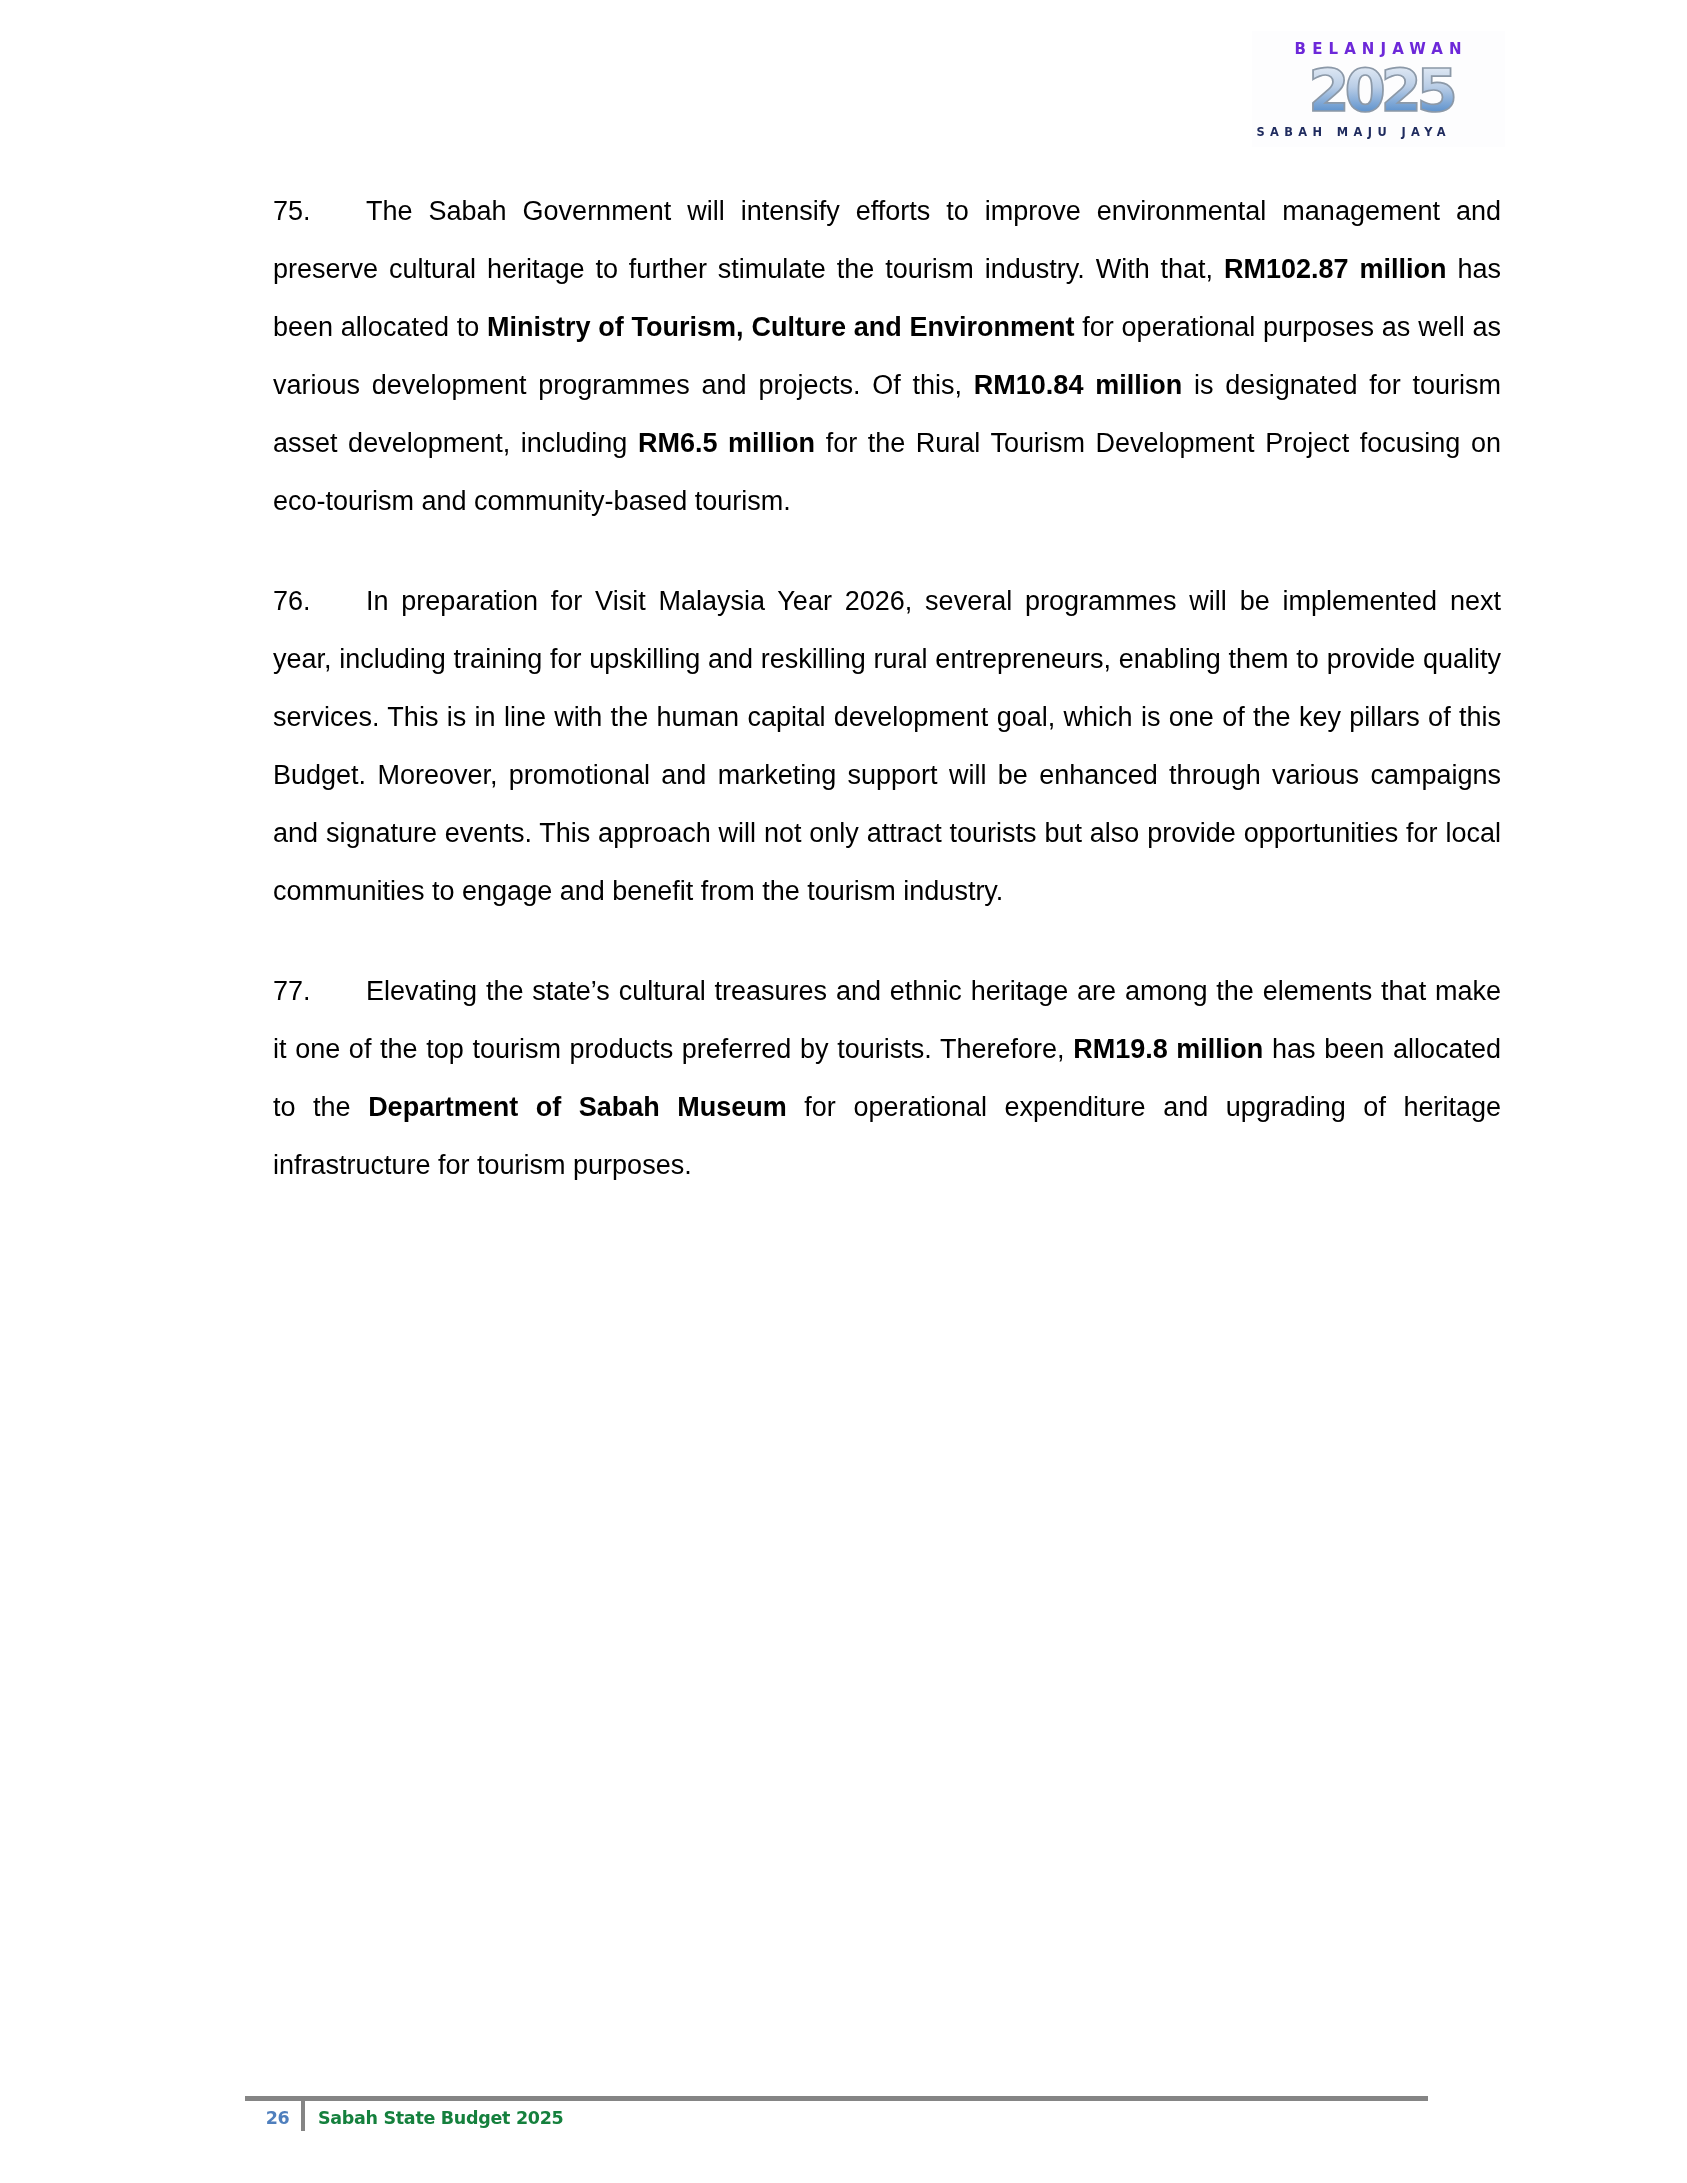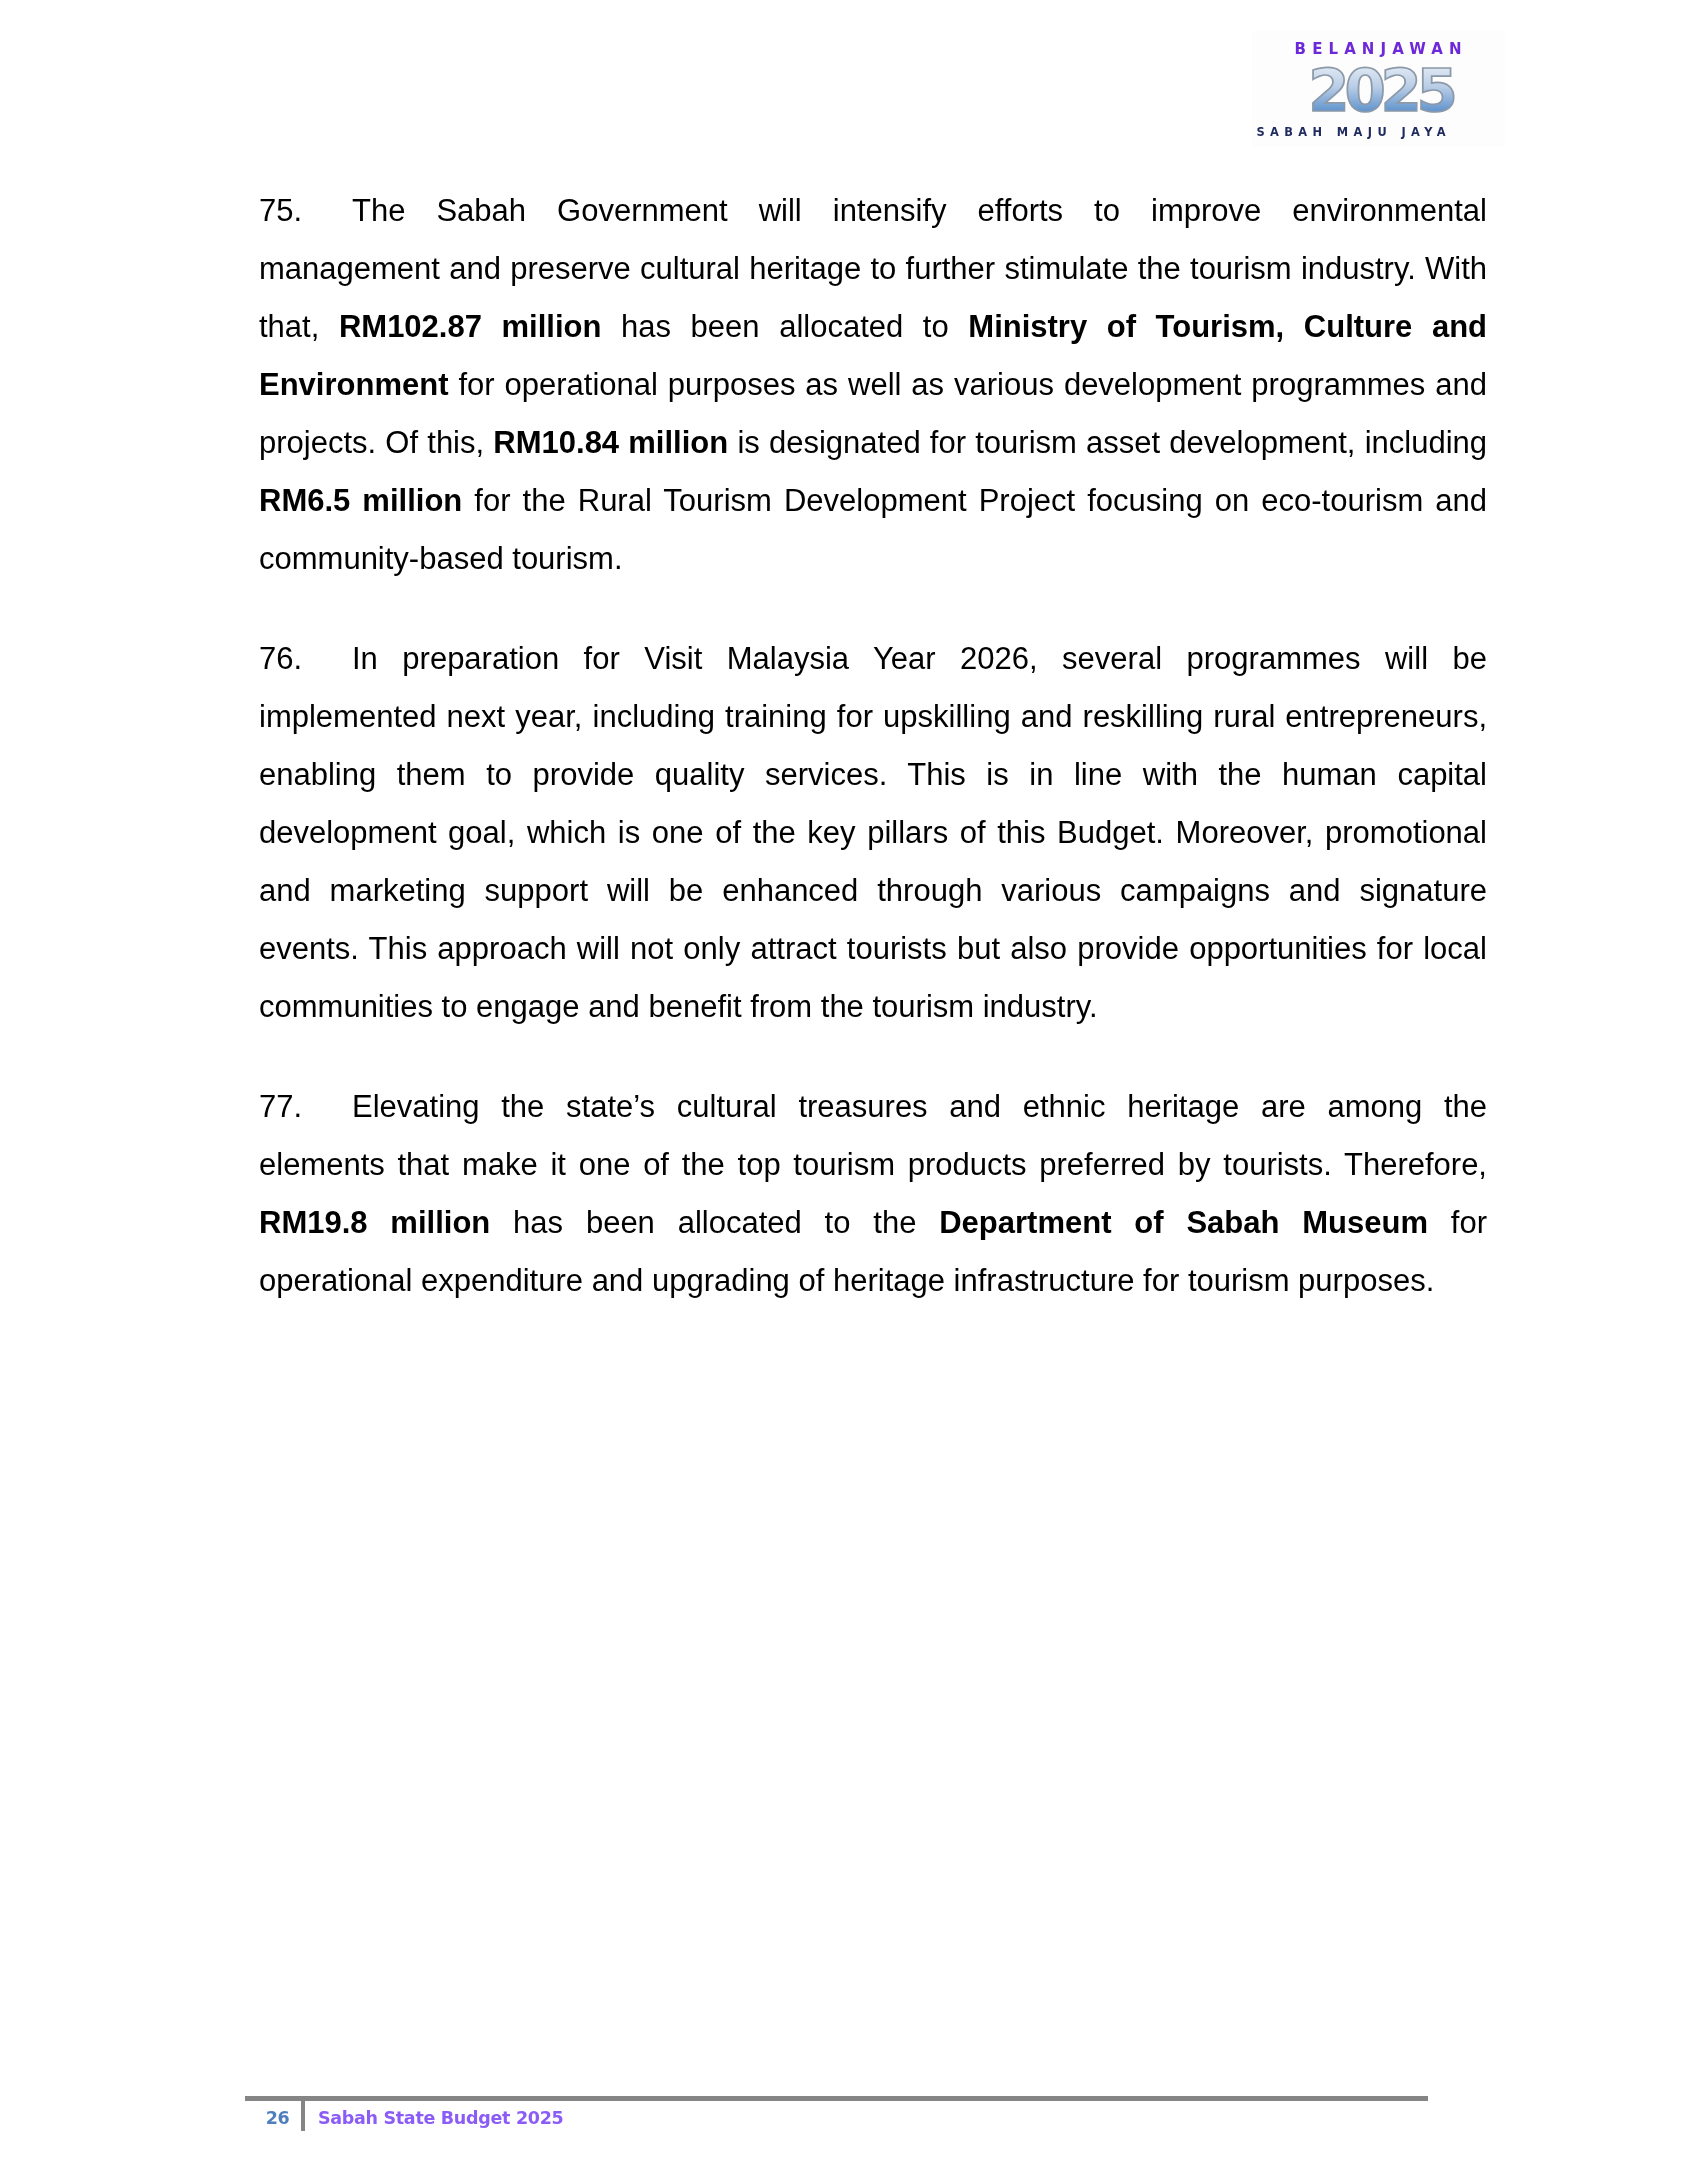--- a/index.html
+++ b/index.html
@@ -18,22 +18,22 @@
     position: absolute; left: 4px; right: 0; top: 31px; height: 56px; text-align: left;
   }
   .logo-year svg { display: block; margin: 0 auto; }
   .logo-bottom {
     position: absolute; left: 0; right: 0; top: 96px; 
     font-family: "DejaVu Sans", sans-serif; font-weight: bold; font-size: 11.4px;
     letter-spacing: 5.4px; color: #1f2b5e; line-height: 11.4px; padding-left: 4.4px;
   }
 
   .content {
-    position: absolute; left: 259px; top: 182px; width: 1228px;
-    font-family: "Liberation Sans", sans-serif; font-size: 31px; line-height: 58px;
+    position: absolute; left: 273px; top: 182px; width: 1228px;
+    font-family: "Liberation Sans", sans-serif; font-size: 27px; line-height: 58px;
     color: #000000; text-align: justify;
   }
   .para { margin: 0 0 42px 0; }
   .para .num { display: inline-block; width: 93px; }
   .para b { font-weight: bold; }
 
   .footer-rule {
     position: absolute; left: 245px; top: 2096px; width: 1183px; height: 5.2px;
     background: #858585;
   }
@@ -42,21 +42,21 @@
     background: #858585;
   }
   .footer-page {
     position: absolute; left: 262px; top: 2107px; width: 31px; text-align: center;
     font-family: "DejaVu Sans", sans-serif; font-weight: bold; font-size: 17.5px;
     color: #4f7fbd; line-height: 23px; letter-spacing: -0.4px;
   }
   .footer-title {
     position: absolute; left: 318px; top: 2107px;
     font-family: "DejaVu Sans", sans-serif; font-weight: bold; font-size: 17.5px;
-    color: #8b5cf6; line-height: 23px; letter-spacing: -0.3px;
+    color: #15803d; line-height: 23px; letter-spacing: -0.3px;
   }
 </style>
 </head>
 <body>
 
 <div class="logo">
   <div class="logo-top">BELANJAWAN</div>
   <div class="logo-year">
     <svg width="201" height="56" viewBox="0 0 230 64">
       <defs>

